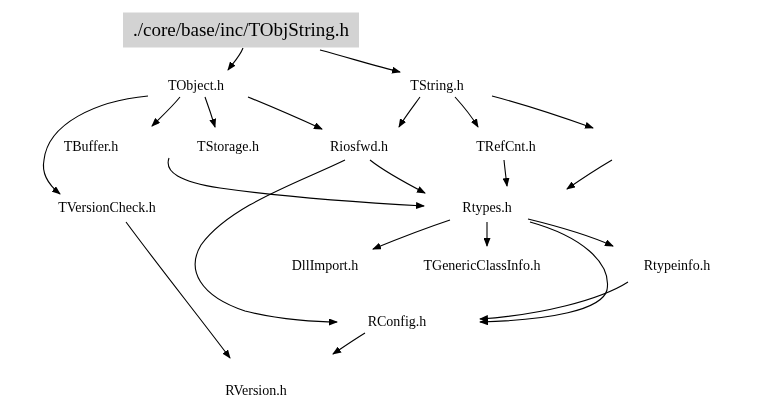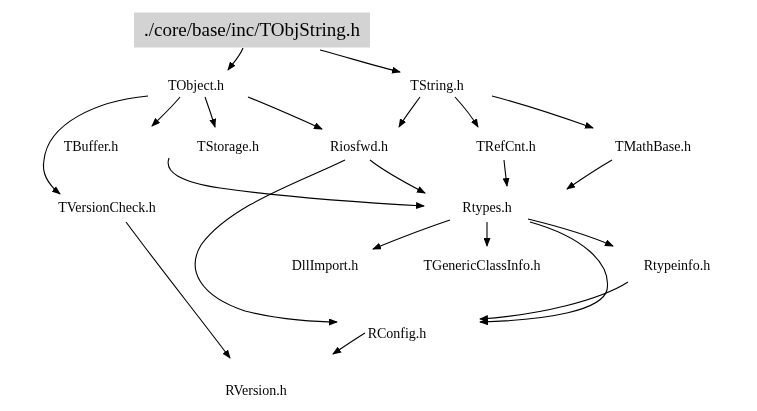--- a/index.html
+++ b/index.html
@@ -75,43 +75,42 @@
       <path d="M 528 219 C 565 228, 595 238, 613 246"></path>
       <path d="M 530 222 C 580 236, 612 262, 607 290 C 602 310, 550 320, 480 322"></path>
 
       <path d="M 628 282 C 600 300, 540 315, 480 319"></path>
 
       <path d="M 365 333 C 352 341, 342 348, 333 354"></path>
       <path d="M 126 222 C 160 268, 200 318, 230 358"></path>
     </g>
   </svg>
 
-  <div class="node root" style="left:252px; top:30px;text-align:right;">./core/base/inc/TObjString.h</div>
+  <div class="node root" style="left:241px; top:30px;text-align:right;">./core/base/inc/TObjString.h</div>
 
   <div class="node" style="left:196px; top:86px;">TObject.h</div>
 
   <div class="node" style="left:437px; top:86px;">TString.h</div>
 
   <div class="node" style="left:91px; top:147px;">TBuffer.h</div>
 
   <div class="node" style="left:228px; top:147px;">TStorage.h</div>
 
   <div class="node" style="left:359px; top:147px;">Riosfwd.h</div>
 
   <div class="node" style="left:506px; top:147px;">TRefCnt.h</div>
 
-  <div class="node" style="left:653px; top:147px;">TMathBase.h</div>
 
   <div class="node" style="left:107px; top:208px;">TVersionCheck.h</div>
 
   <div class="node" style="left:487px; top:208px;">Rtypes.h</div>
 
   <div class="node" style="left:277px; top:266px;margin-left:48px;">DllImport.h</div>
 
   <div class="node" style="left:482px; top:266px;">TGenericClassInfo.h</div>
 
   <div class="node" style="left:677px; top:266px;">Rtypeinfo.h</div>
 
-  <div class="node" style="left:397px; top:322px;margin-top:12px;">RConfig.h</div>
+  <div class="node" style="left:397px; top:322px;">RConfig.h</div>
 
   <div class="node" style="left:256px; top:381px;margin-top:10px;">RVersion.h</div>
 
 </div>
 
 </body></html>

